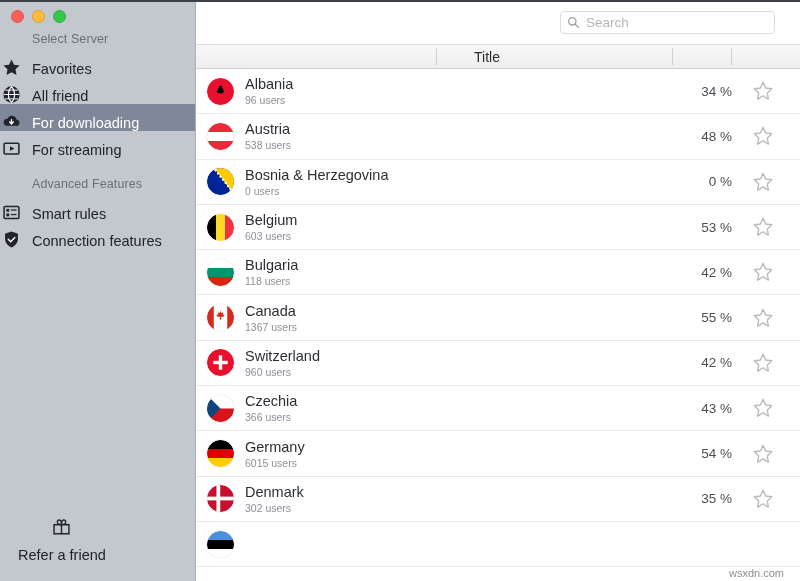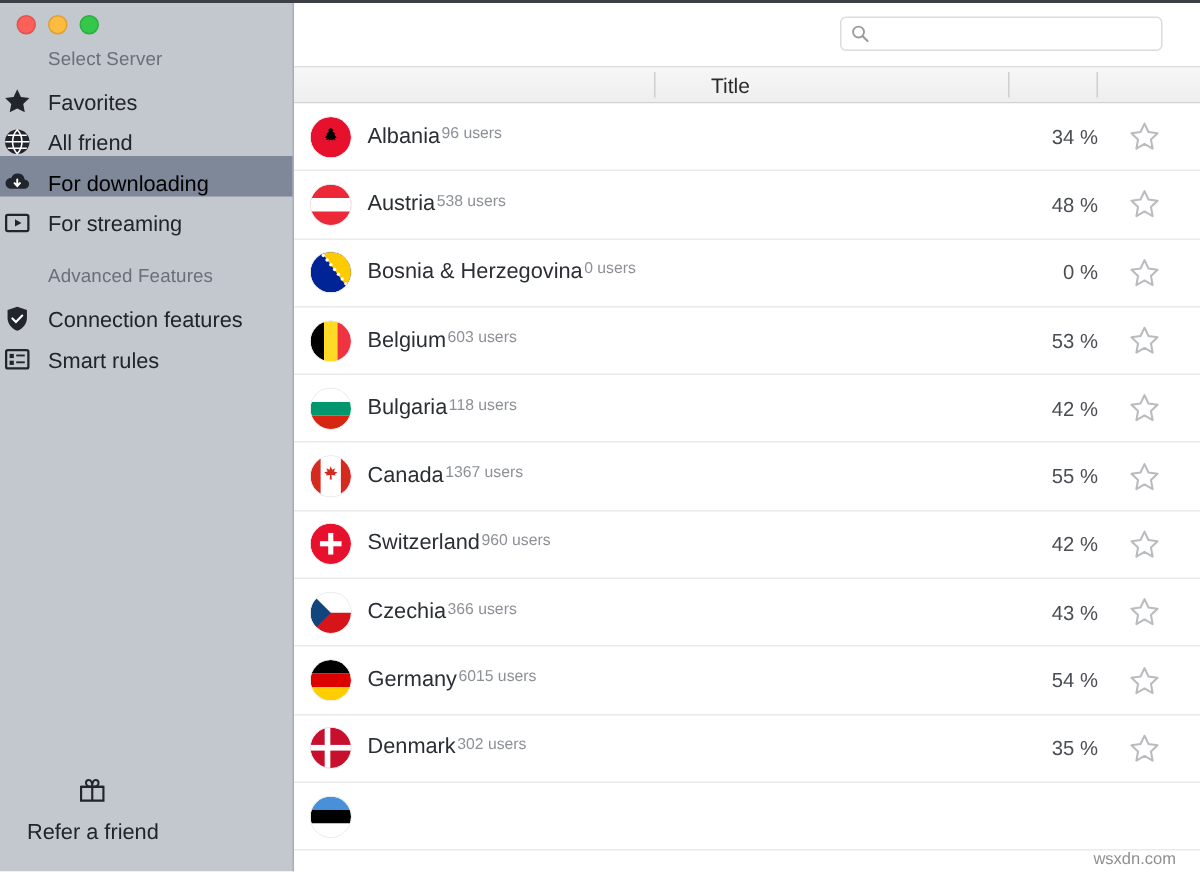--- a/index.html
+++ b/index.html
@@ -67,21 +67,21 @@
   .nav-item .ico {
     width: 19px; height: 19px;
     display: flex; align-items: center; justify-content: center;
     flex: 0 0 19px;
   }
   .nav-item .lbl {
     font-size: 14.5px;
     color: #21242a;
     white-space: nowrap;
   }
-  .nav-item.selected .lbl { color: #000000; }
+  .nav-item.selected .lbl { color: #ffffff; }
   .nav-gap { height: 13px; }
 
   .refer {
     position: absolute;
     left: 0; bottom: 18px;
     display: flex; align-items: center;
     gap: 10px;
     padding-left: 18px;
     cursor: default;
     flex-direction: column;
@@ -173,21 +173,21 @@
     overflow: hidden;
     flex: 0 0 27px;
     margin-left: 5px;
     position: relative;
     box-shadow: 0 0 0 0.5px rgba(0,0,0,0.10);
   }
   .flag svg { display:block; width:27px; height:27px; }
   .row-text {
     margin-left: 11px;
     display: flex;
-    flex-direction: row;
+    flex-direction: column;
     justify-content: center;
     gap: 1px;
   }
   .row-title {
     font-size: 14.5px;
     color: #2b2f35;
     line-height: 17px;
   }
   .row-sub {
     font-size: 10.5px;
@@ -272,44 +272,44 @@
           <rect x="2.2" y="4.4" width="15.6" height="11.4" rx="1.2" fill="none" stroke="#22252b" stroke-width="1.6"></rect>
           <path d="M8.4 7.6l4.6 2.5-4.6 2.5z" fill="#22252b"></path>
         </svg>
       </span>
       <span class="lbl">For streaming</span>
     </div>
 
     <div class="nav-gap"></div>
 
     <div class="section-label">Advanced Features</div>
-
-    <div class="nav-item">
-      <span class="ico">
-        <svg viewBox="0 0 20 20">
-          <path d="M10 1.5l6.8 2.4v5.4c0 4.2-2.8 7.6-6.8 9.2-4-1.6-6.8-5-6.8-9.2V3.9z" fill="#22252b"></path>
-          <path d="M6.6 9.8l2.5 2.5 4.4-4.5" stroke="#ffffff" stroke-width="1.5" fill="none" stroke-linecap="round"></path>
-        </svg>
-      </span>
-      <span class="lbl">Connection features</span>
-    </div>
 
     <div class="nav-item">
       <span class="ico">
         <svg viewBox="0 0 20 20">
           <rect x="2.2" y="3.6" width="15.6" height="12.8" rx="1.2" fill="none" stroke="#22252b" stroke-width="1.6"></rect>
           <rect x="4.6" y="6.2" width="3" height="3" fill="#22252b"></rect>
           <rect x="4.6" y="11" width="3" height="3" fill="#22252b"></rect>
           <rect x="9.3" y="6.7" width="6" height="1.3" fill="#22252b"></rect>
           <rect x="9.3" y="11.5" width="6" height="1.3" fill="#22252b"></rect>
         </svg>
       </span>
       <span class="lbl">Smart rules</span>
     </div>
 
+    <div class="nav-item">
+      <span class="ico">
+        <svg viewBox="0 0 20 20">
+          <path d="M10 1.5l6.8 2.4v5.4c0 4.2-2.8 7.6-6.8 9.2-4-1.6-6.8-5-6.8-9.2V3.9z" fill="#22252b"></path>
+          <path d="M6.6 9.8l2.5 2.5 4.4-4.5" stroke="#ffffff" stroke-width="1.5" fill="none" stroke-linecap="round"></path>
+        </svg>
+      </span>
+      <span class="lbl">Connection features</span>
+    </div>
+
     <div class="refer">
       <span class="ico" style="width:21px;height:21px;display:flex;align-items:center;justify-content:center;">
         <svg viewBox="0 0 22 22" style="width:21px;height:21px;">
           <path d="M3.2 9h15.6v9.6H3.2z" fill="none" stroke="#22252b" stroke-width="1.5"></path>
           <path d="M3.2 9h15.6" stroke="#22252b" stroke-width="1.5"></path>
           <path d="M11 9v9.6" stroke="#22252b" stroke-width="1.5"></path>
           <path d="M11 9C9 9 6.6 8.4 6.6 6.3c0-1.3 1-2.1 2-2.1 1.7 0 2.4 2.4 2.4 4.8zM11 9c2 0 4.4-.6 4.4-2.7 0-1.3-1-2.1-2-2.1-1.7 0-2.4 2.4-2.4 4.8z" fill="none" stroke="#22252b" stroke-width="1.4"></path>
         </svg>
       </span>
       <span class="lbl">Refer a friend</span>
@@ -319,20 +319,21 @@
   <div class="main">
 
     <div class="toolbar">
       <div class="search-wrap">
         <span style="display:flex;">
           <svg viewBox="0 0 16 16" width="13" height="13">
             <circle cx="6.6" cy="6.6" r="4.5" fill="none" stroke="#9a9a9a" stroke-width="1.5"></circle>
             <line x1="10" y1="10" x2="14" y2="14" stroke="#9a9a9a" stroke-width="1.7" stroke-linecap="round"></line>
           </svg>
         </span>
+        <input type="text" placeholder="Search" style="">
       </div>
     </div>
 
     <div class="col-head">
       <span class="divider" style="left:240px;"></span>
       <span class="divider" style="left:476px;"></span>
       <span class="divider" style="left:535px;"></span>
       <span class="ch-title">Title</span>
 
     </div>

